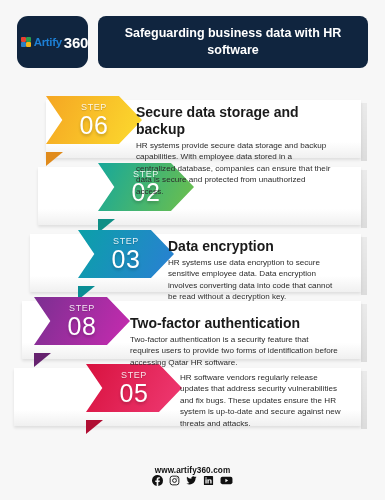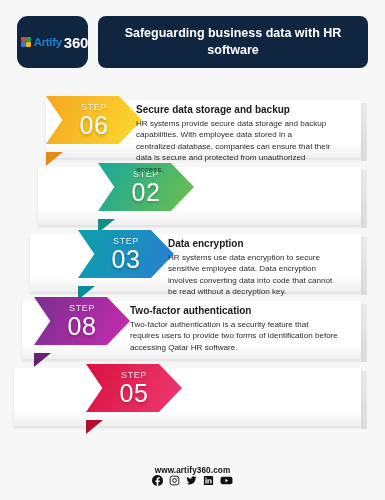--- a/index.html
+++ b/index.html
@@ -175,21 +175,21 @@
     text-shadow: 0 2px 3px rgba(0,0,0,0.22);
   }
 
   
   .content {
     position: absolute;
     top: 8px;
     z-index: 4;
   }
   .content h3 {
-    font-size: 10px;
+    font-size: 14px;
     font-weight: bold;
     color: #1a1a1a;
     line-height: 1.2;
     margin-bottom: 2px;
   }
   .content p {
     font-size: 8.1px;
     color: #2b2b2b;
     line-height: 1.42;
   }
@@ -277,33 +277,34 @@
           <p>HR systems use data encryption to secure sensitive employee data. Data encryption involves converting data into code that cannot be read without a decryption key.</p>
         </div>
       </div>
       <div class="step" style="top: 201px;">
         <div class="ribbon" style="left: 22px;"></div>
         <div class="badge-tail" style="left: 34px; background: rgb(102, 34, 111);"></div>
         <div class="badge" style="left: 34px; background: linear-gradient(115deg, rgb(123, 47, 145) 0%, rgb(199, 43, 176) 100%);">
           <div class="badge-step">STEP</div>
           <div class="badge-num">08</div>
         </div>
-        <div class="content" style="left: 130px; width: 208px;">
+        <div class="content" style="left: 130px; width: 208px; margin-top: 10px;">
           <h3>Two-factor authentication</h3>
           <p>Two-factor authentication is a security feature that requires users to provide two forms of identification before accessing Qatar HR software.</p>
         </div>
       </div>
       <div class="step" style="top: 268px;">
         <div class="ribbon" style="left: 14px;"></div>
         <div class="badge-tail" style="left: 86px; background: rgb(176, 14, 51);"></div>
         <div class="badge" style="left: 86px; background: linear-gradient(115deg, rgb(216, 18, 63) 0%, rgb(239, 58, 115) 100%);">
           <div class="badge-step">STEP</div>
           <div class="badge-num">05</div>
         </div>
         <div class="content" style="left: 180px; width: 162px;">
+          <p>HR software vendors regularly release updates that address security vulnerabilities and fix bugs. These updates ensure the HR system is up-to-date and secure against new threats and attacks.</p>
         </div>
       </div>
     </div>
 
   <div class="footer">
     <div class="site">www.artify360.com</div>
 
     <div class="socials">
       <span>
         <svg width="11" height="11" viewBox="0 0 24 24" fill="#111">

